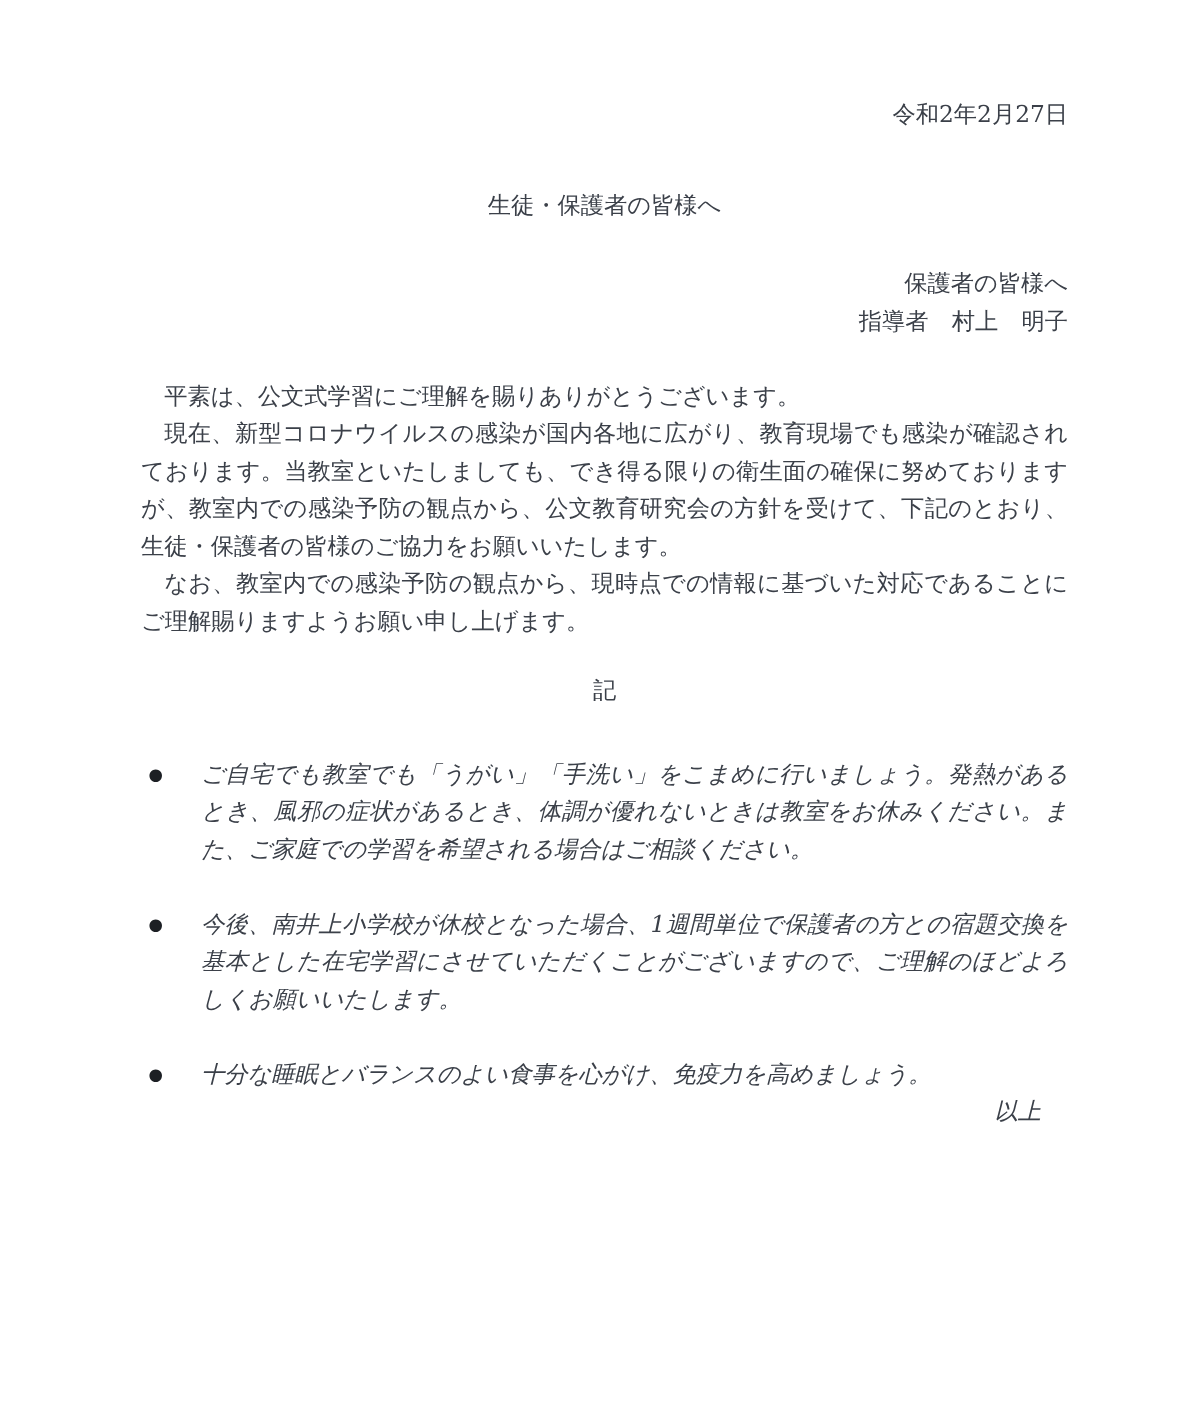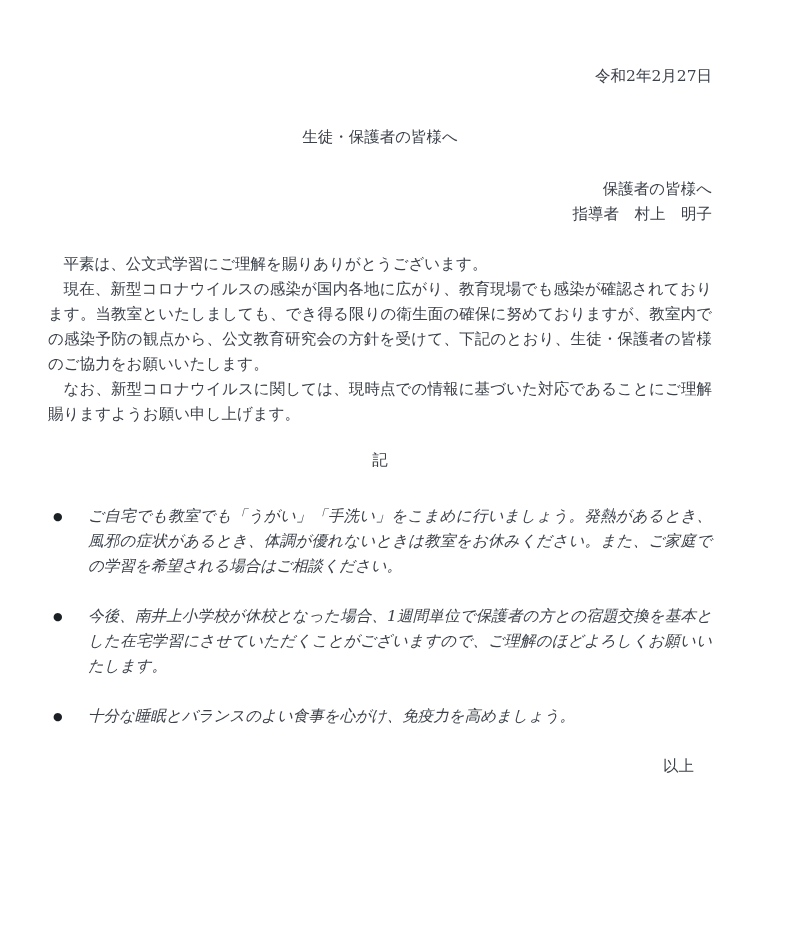--- a/index.html
+++ b/index.html
@@ -14,21 +14,21 @@
   }
   .page {
     box-sizing: border-box;
     width: 798px;
     height: 946px;
     background: #ffffff;
     color: #3b4049;
     font-family: "DejaVu Serif", "Liberation Serif", serif;
     font-size: 15.5px;
     line-height: 25px;
-    padding: 64px 86px 0 48px;
+    padding: 64px 86px 0 94px;
   }
   .date-line {
     text-align: right;
   }
   .addressee-line {
     text-align: center;
     margin-top: 36px;
   }
   .doc-title {
     text-align: center;
@@ -78,42 +78,42 @@
   }
   .bullet-text {
     flex: 1 1 auto;
     text-align: justify;
     text-justify: inter-ideograph;
     font-style: italic;
   }
   .closing-line {
     text-align: right;
     padding-right: 18px;
-    margin-top: 25px;
+    font-style: italic;
   }
 </style>
 </head>
 <body>
 
 <div class="page">
 
   <div class="date-line">令和2年2月27日</div>
 
   <div class="addressee-line">生徒・保護者の皆様へ</div>
 
 
   <div class="sender-block">
     <span class="sender-org">保護者の皆様へ</span>
     <span class="sender-person">指導者　村上　明子</span>
   </div>
 
   <div class="body-block">
     <p class="para">平素は、公文式学習にご理解を賜りありがとうございます。</p>
     <p class="para">現在、新型コロナウイルスの感染が国内各地に広がり、教育現場でも感染が確認されております。当教室といたしましても、でき得る限りの衛生面の確保に努めておりますが、教室内での感染予防の観点から、公文教育研究会の方針を受けて、下記のとおり、生徒・保護者の皆様のご協力をお願いいたします。</p>
-    <p class="para">なお、新型コロナウイルスに関しては、現時点での情報に基づいた対応であることにご理解賜りますようお願い申し上げます。</p>
+    <p class="para">なお、教室内での感染予防の観点から、現時点での情報に基づいた対応であることにご理解賜りますようお願い申し上げます。</p>
   </div>
 
   <div class="ki-heading">記</div>
 
   <div class="bullet-list">
 
     <div class="bullet-item">
       <span class="bullet-marker">●</span>
       <span class="bullet-text">ご自宅でも教室でも「うがい」「手洗い」をこまめに行いましょう。発熱があるとき、風邪の症状があるとき、体調が優れないときは教室をお休みください。また、ご家庭での学習を希望される場合はご相談ください。</span>
     </div>

